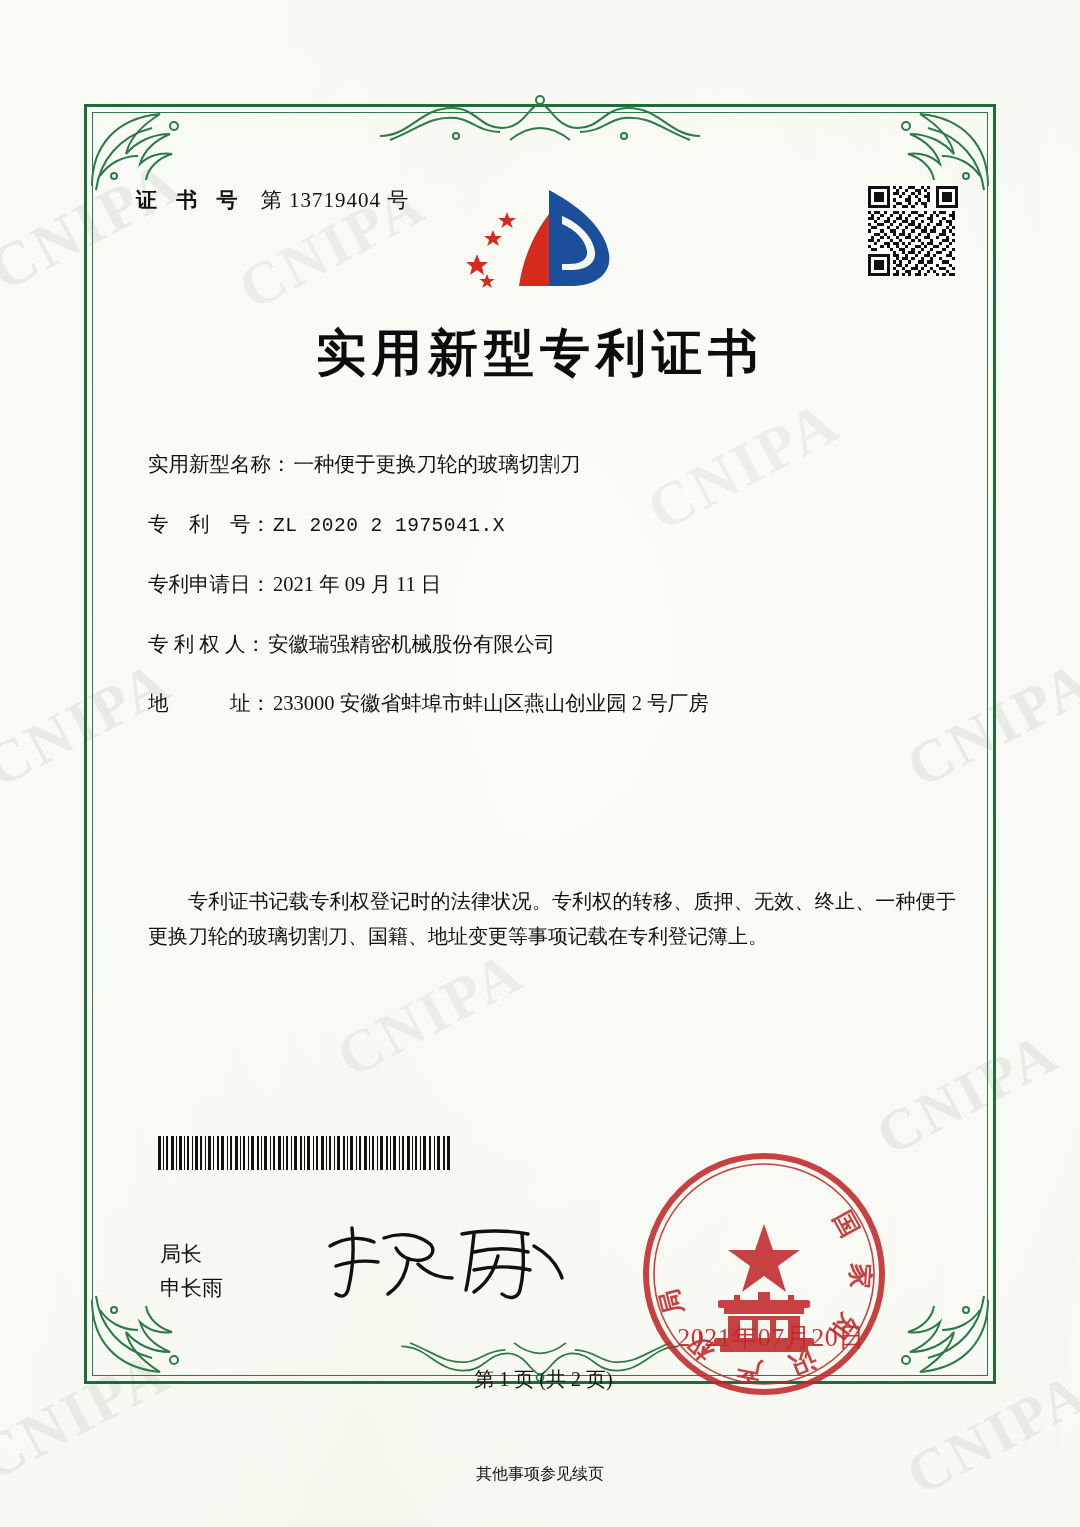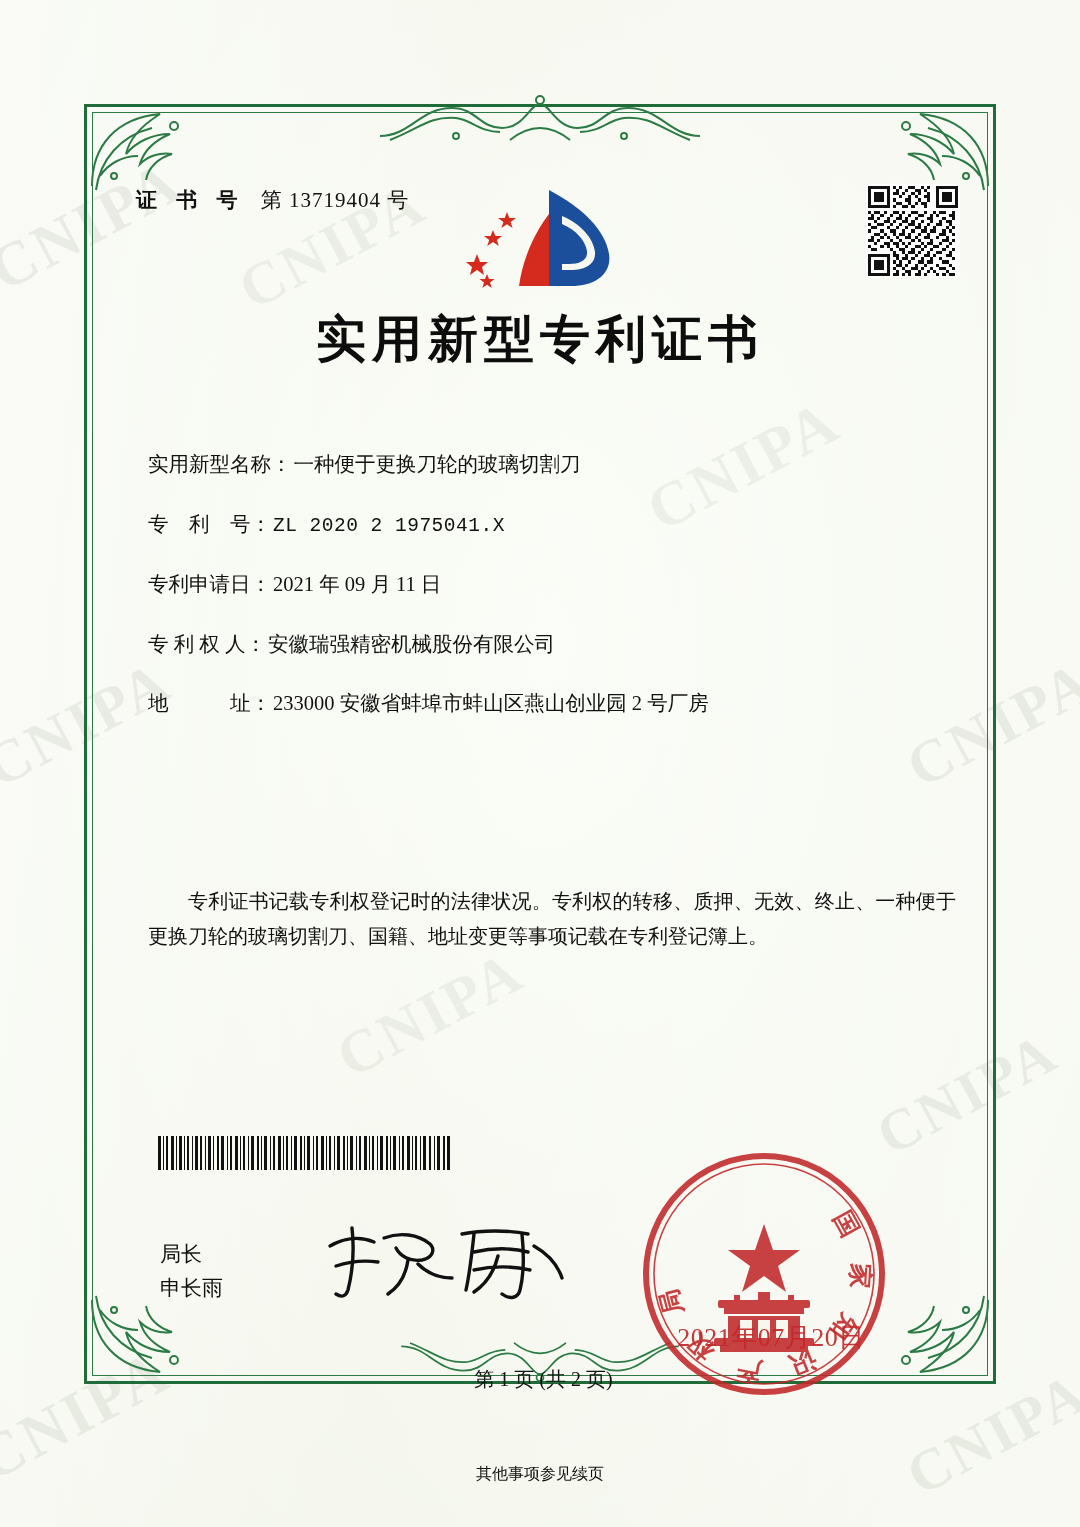--- a/index.html
+++ b/index.html
@@ -113,21 +113,21 @@
     width: 94px; height: 94px;
     background: #fff;
     padding: 2px;
     box-sizing: border-box;
   }
   .qr svg { display: block; }
 
   .title {
     position: absolute;
     left: 0; right: 0;
-    top: 306px;
+    top: 320px;
     text-align: center;
     font-size: 50px;
     font-weight: 700;
     letter-spacing: 6px;
     color: #0d0d0d;
     font-family: "DejaVu Sans", "Liberation Sans", sans-serif;
   }
 
   
   .fields {

